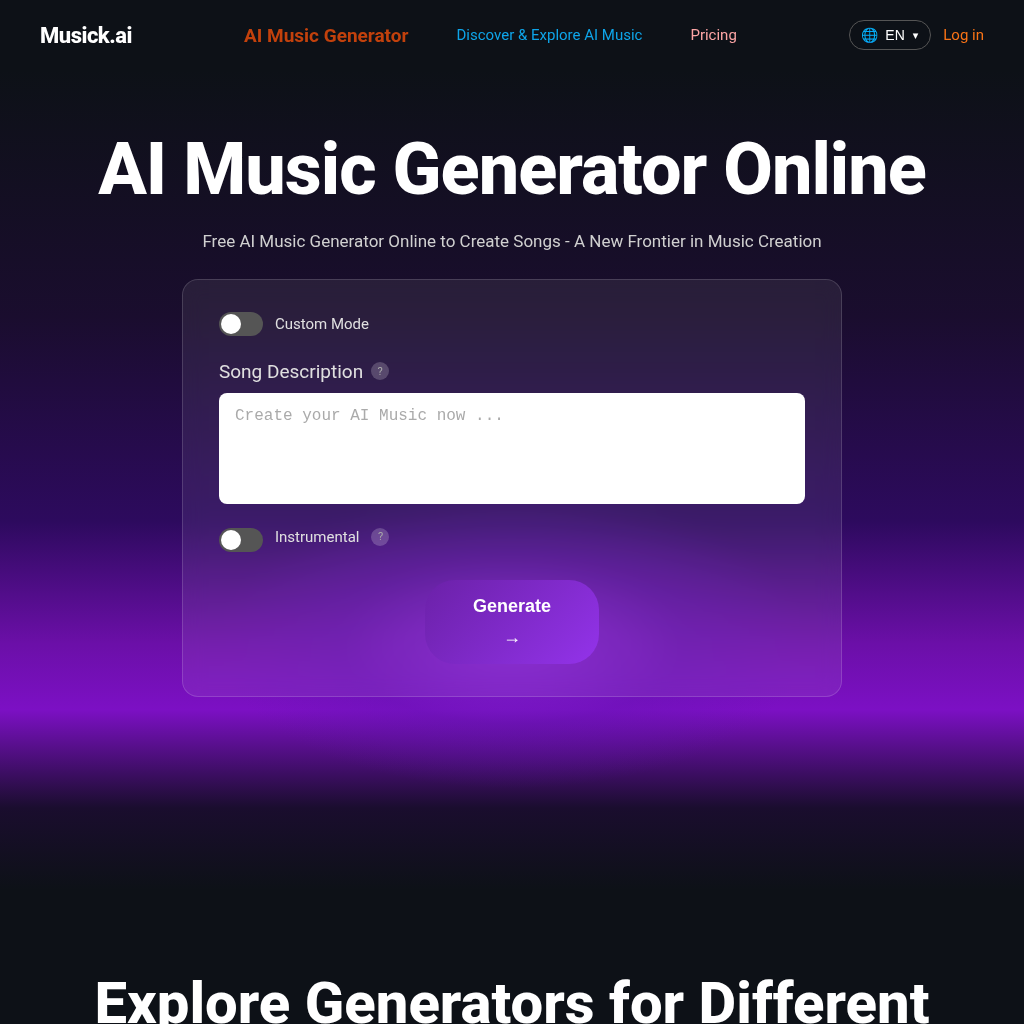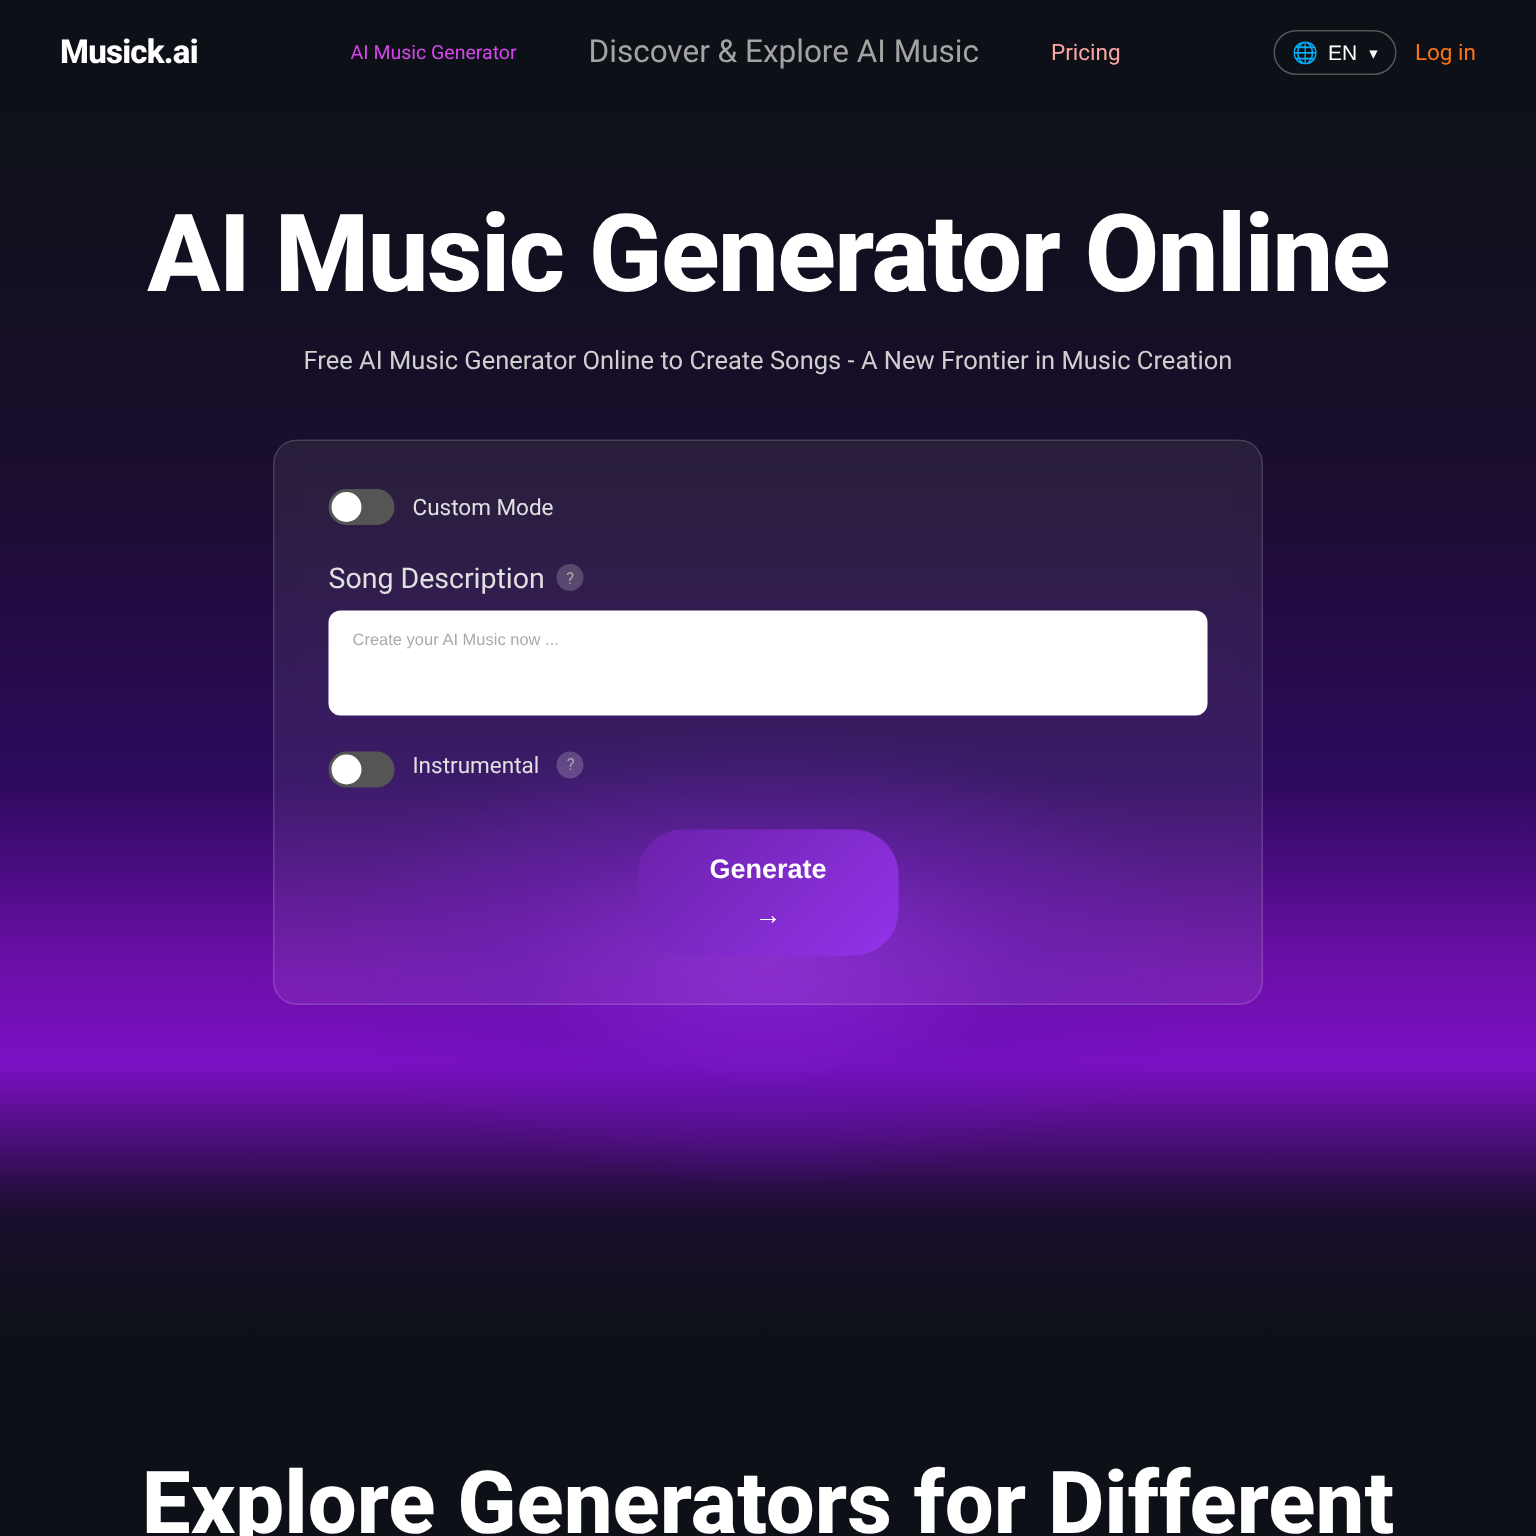--- a/index.html
+++ b/index.html
@@ -56,21 +56,21 @@
       font-weight: 800;
       line-height: 1.1;
       margin-bottom: 20px;
       letter-spacing: -1px;
     }
 
     .hero-subtitle {
       font-size: 17px;
       font-weight: 400;
       color: #d0d0d0;
-      margin-bottom: 38px;
+      margin-bottom: 24px;
       line-height: 1.5;
     }
 
     
     .card {
       background: rgba(255, 255, 255, 0.07);
       border: 1px solid rgba(255, 255, 255, 0.15);
       border-radius: 16px;
       padding: 32px 36px;
       max-width: 660px;
@@ -139,30 +139,30 @@
       align-items: center;
       justify-content: center;
       font-size: 11px;
       color: #aaa;
       cursor: pointer;
       flex-shrink: 0;
     }
 
     .song-textarea {
       width: 100%;
-      height: 70px;
+      height: 111px;
       background: #ffffff;
       border: none;
       border-radius: 8px;
       padding: 14px 16px;
-      font-size: 11px;
+      font-size: 16px;
       color: #999;
       resize: none;
       outline: none;
-      font-family: Liberation Sans, sans-serif;
+      font-family: Liberation Mono, monospace;
       margin-bottom: 20px;
     }
 
     .song-textarea::placeholder {
       color: #aaa;
     }
 
     
     .instrumental-row {
       display: flex;
@@ -220,22 +220,22 @@
       color: #ffffff;
     }
   </style>
 </head>
 <body>
 
 <nav>
   <div style="font-size:22px;font-weight:800;color:#fff;letter-spacing:-0.5px;cursor:pointer;">Musick.ai</div>
 
   <div style="display:flex;gap:48px;align-items:center;">
-    <a style="color:#d946ef;font-size:13px;font-weight:400;cursor:pointer;text-decoration:none;">AI Music Generator</a>
-    <a style="color:#a3a3a3;font-size:21px;font-weight:400;cursor:pointer;text-decoration:none;">Discover &amp; Explore AI Music</a>
+    <a style="color:#c2410c;font-size:19px;font-weight:700;cursor:pointer;text-decoration:none;">AI Music Generator</a>
+    <a style="color:#0ea5e9;font-size:15px;font-weight:400;cursor:pointer;text-decoration:none;">Discover &amp; Explore AI Music</a>
     <a style="color:#fca5a5;font-size:15px;font-weight:400;cursor:pointer;text-decoration:none;">Pricing</a>
   </div>
 
   <div style="display:flex;align-items:center;gap:12px;">
     <button style="display:flex;align-items:center;gap:6px;background:transparent;border:1.5px solid #555;border-radius:20px;padding:6px 12px;color:#fff;font-size:14px;cursor:pointer;">
       <span style="font-size:14px;">🌐</span>
       <span>EN</span>
       <span style="font-size:11px;margin-left:2px;">▾</span>
     </button>
     <button style="color:#f97316;font-size:15px;cursor:pointer;background:none;border:none;font-weight:400;font-family:inherit;">Log in</button>

